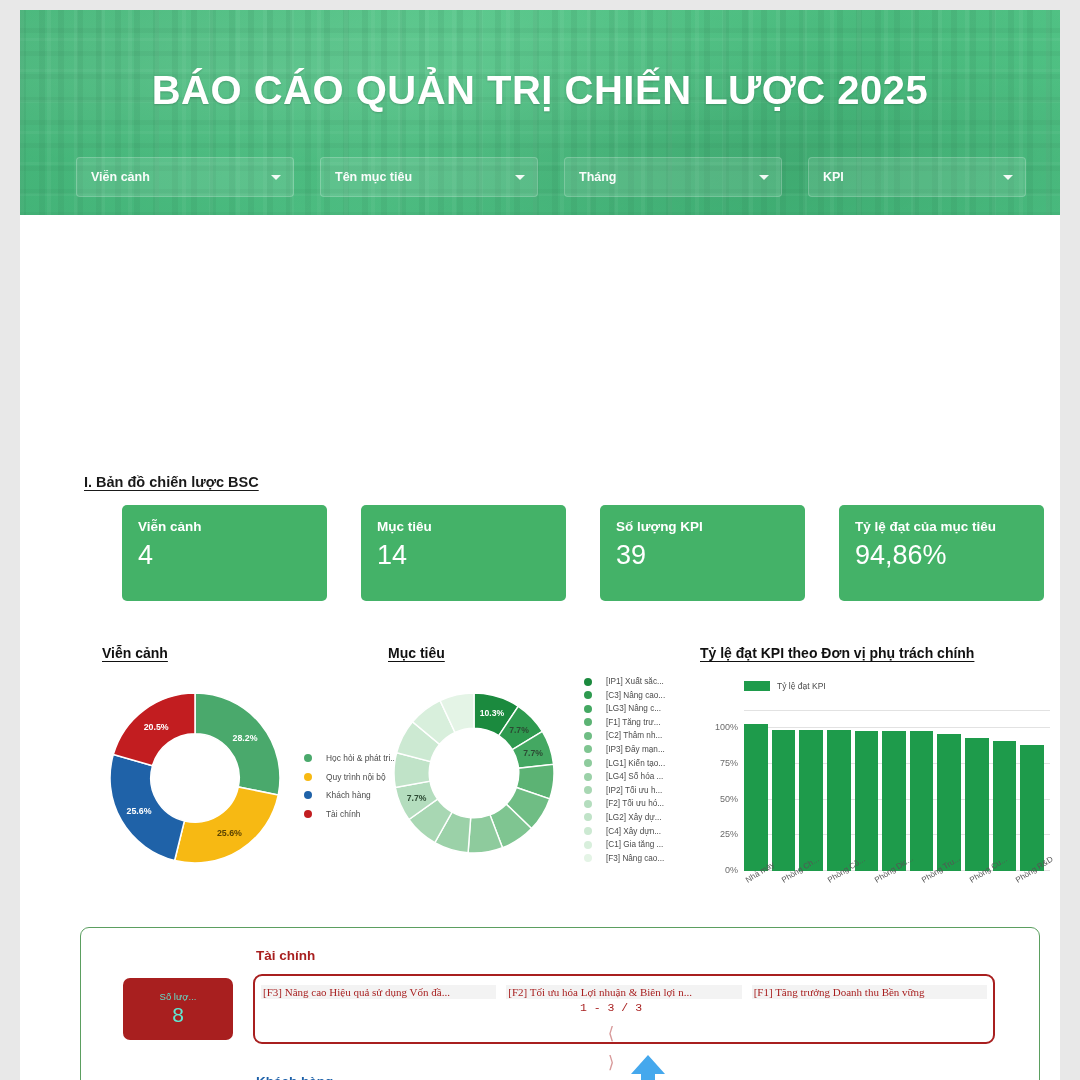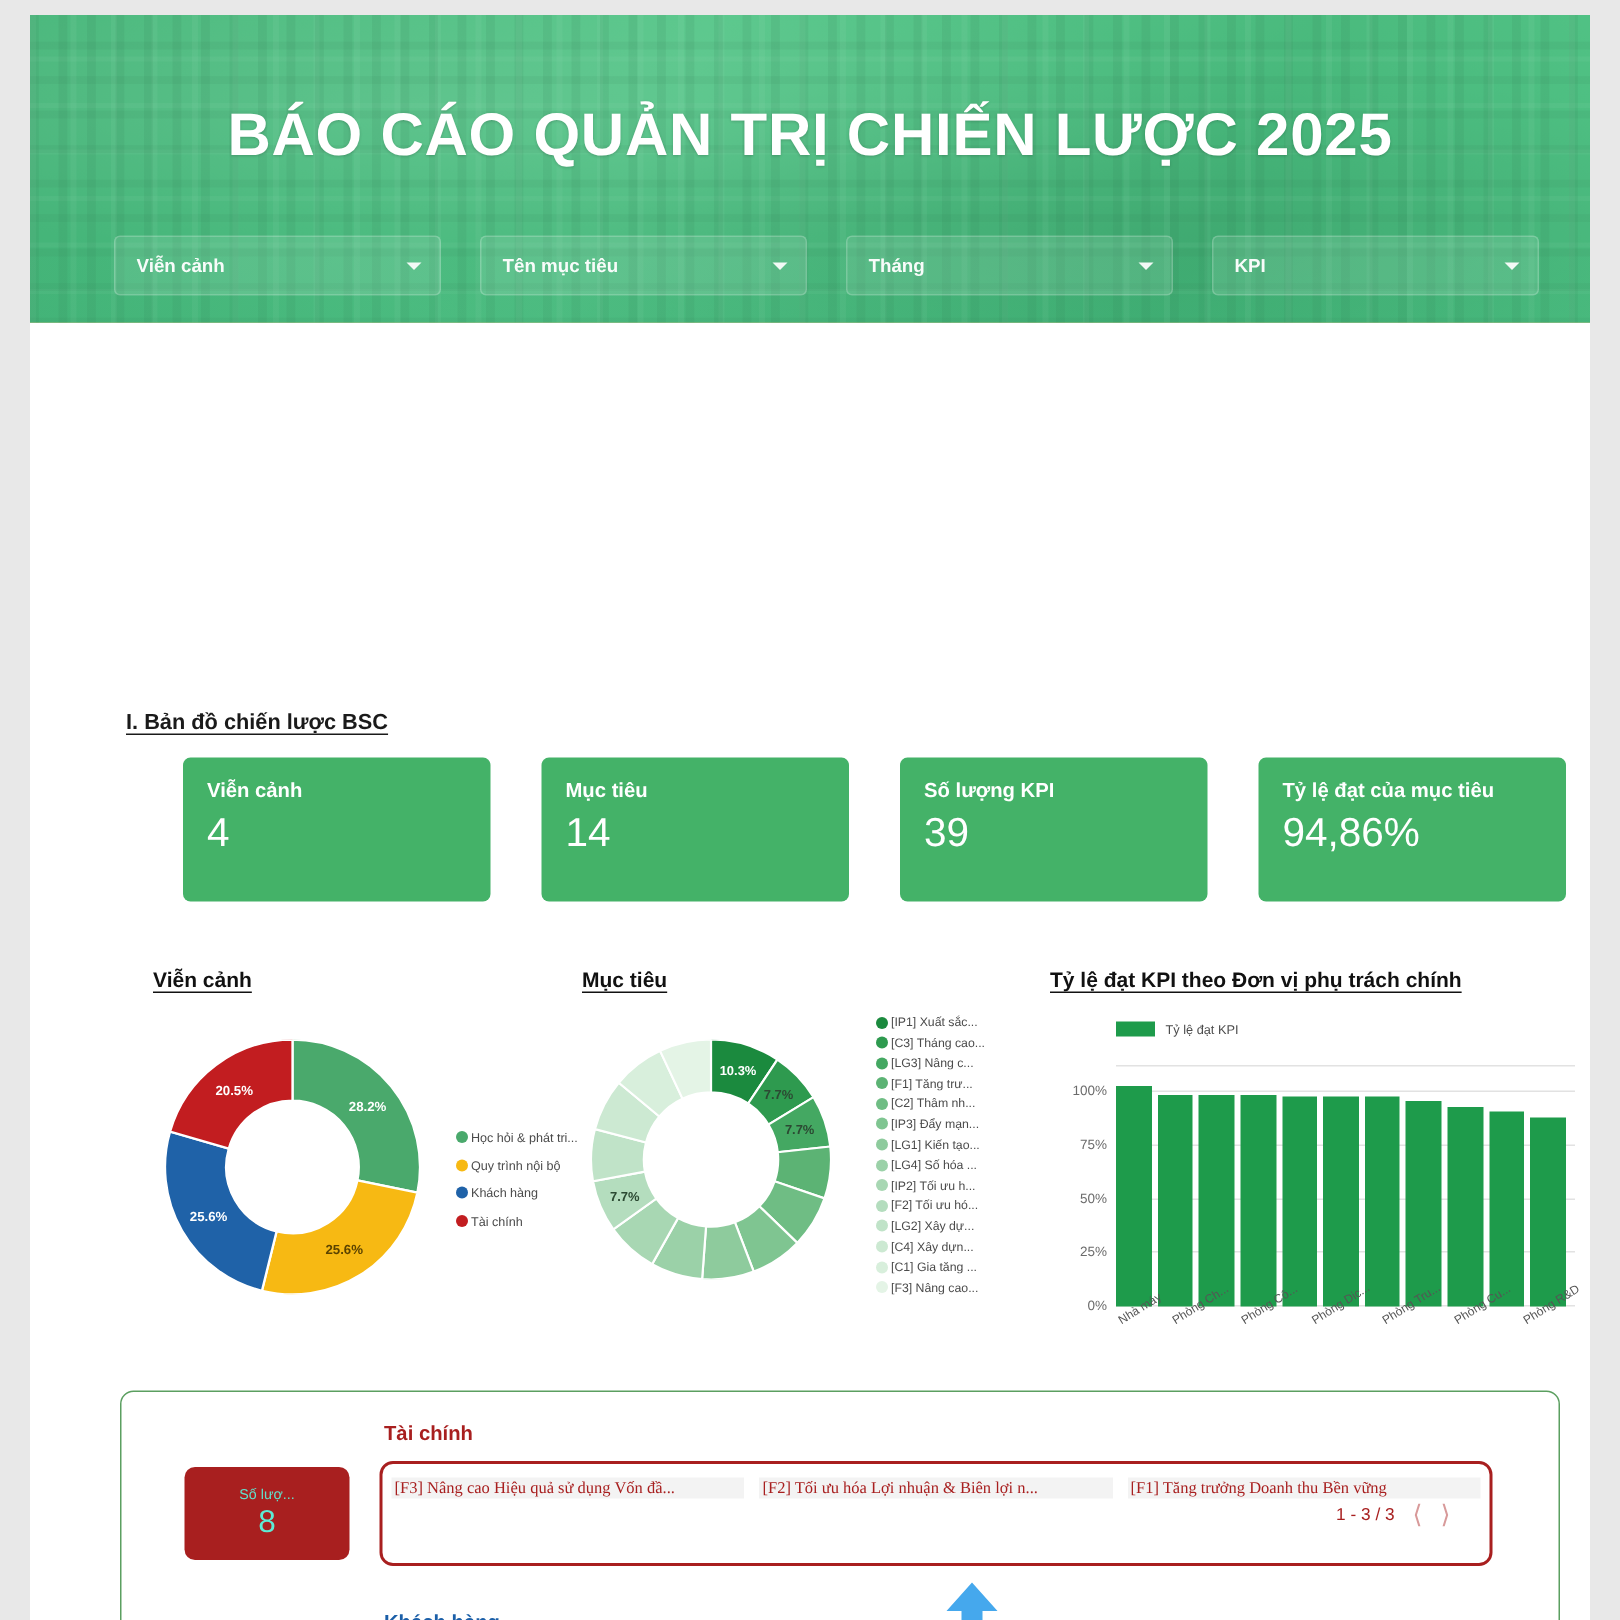--- a/index.html
+++ b/index.html
@@ -151,21 +151,21 @@
   .legend {
     position: absolute;
     display: flex;
     flex-direction: column;
   }
   #legend1 { left: 260px; top: 538px; gap: 8.5px; }
   #legend2 { left: 540px; top: 462px; gap: 4.6px; }
   .legend-item {
     display: flex;
     align-items: center;
-    gap: 2px;
+    gap: 14px;
     font-size: 8.2px;
     color: #4b4b4b;
     white-space: nowrap;
     padding-left: 24px;
   }
   #legend1 .legend-item { font-size: 8.4px; }
   .legend-dot {
     width: 8px; height: 8px;
     border-radius: 50%;
     flex: none;
@@ -294,21 +294,22 @@
     background: #f3f3f3;
     padding: 1px 2px;
   }
   .pager {
     display: flex;
     align-items: center;
     justify-content: flex-end;
     gap: 12px;
     padding: 2px 26px 0 0;
     font-size: 11.5px;
-    font-family: Liberation Sans, sans-serif;
+    font-family: Liberation Mono, monospace;
+    flex-direction: column;
   }
   .pager-arrow {
     font-size: 17px;
     line-height: 1;
     opacity: .45;
   }
 
   .up-arrow {
     position: absolute;
     width: 44px; height: 44px;
@@ -421,21 +422,21 @@
           <path d="M11.576110788503932 18.00617656698911 A50 50 0 0 1 28.783157299571435 4.724779560721402 L38.11856808776 24.645876554003983 A28 28 0 0 0 28.482622041562202 32.083458877513905 Z" fill="#d8efdc" stroke="#ffffff" stroke-width="0.9"></path>
           <path d="M28.783157299571435 4.724779560721402 A50 50 0 0 1 49.99999999999994 0 L49.99999999999997 22 A28 28 0 0 0 38.11856808776 24.645876554003983 Z" fill="#e4f4e6" stroke="#ffffff" stroke-width="0.9"></path>
         </svg></div>
     <div class="legend" id="legend2">
         <div class="legend-item">
           <span class="legend-dot" style="background:#1b8a3e"></span>
           <span class="legend-text">[IP1] Xuất sắc...</span>
         </div>
         <div class="legend-item">
           <span class="legend-dot" style="background:#2e9a4f"></span>
-          <span class="legend-text">[C3] Tháng cao...</span>
+          <span class="legend-text">[C3] Nâng cao...</span>
         </div>
         <div class="legend-item">
           <span class="legend-dot" style="background:#44a862"></span>
           <span class="legend-text">[LG3] Nâng c...</span>
         </div>
         <div class="legend-item">
           <span class="legend-dot" style="background:#5cb374"></span>
           <span class="legend-text">[F1] Tăng trư...</span>
         </div>
         <div class="legend-item">

